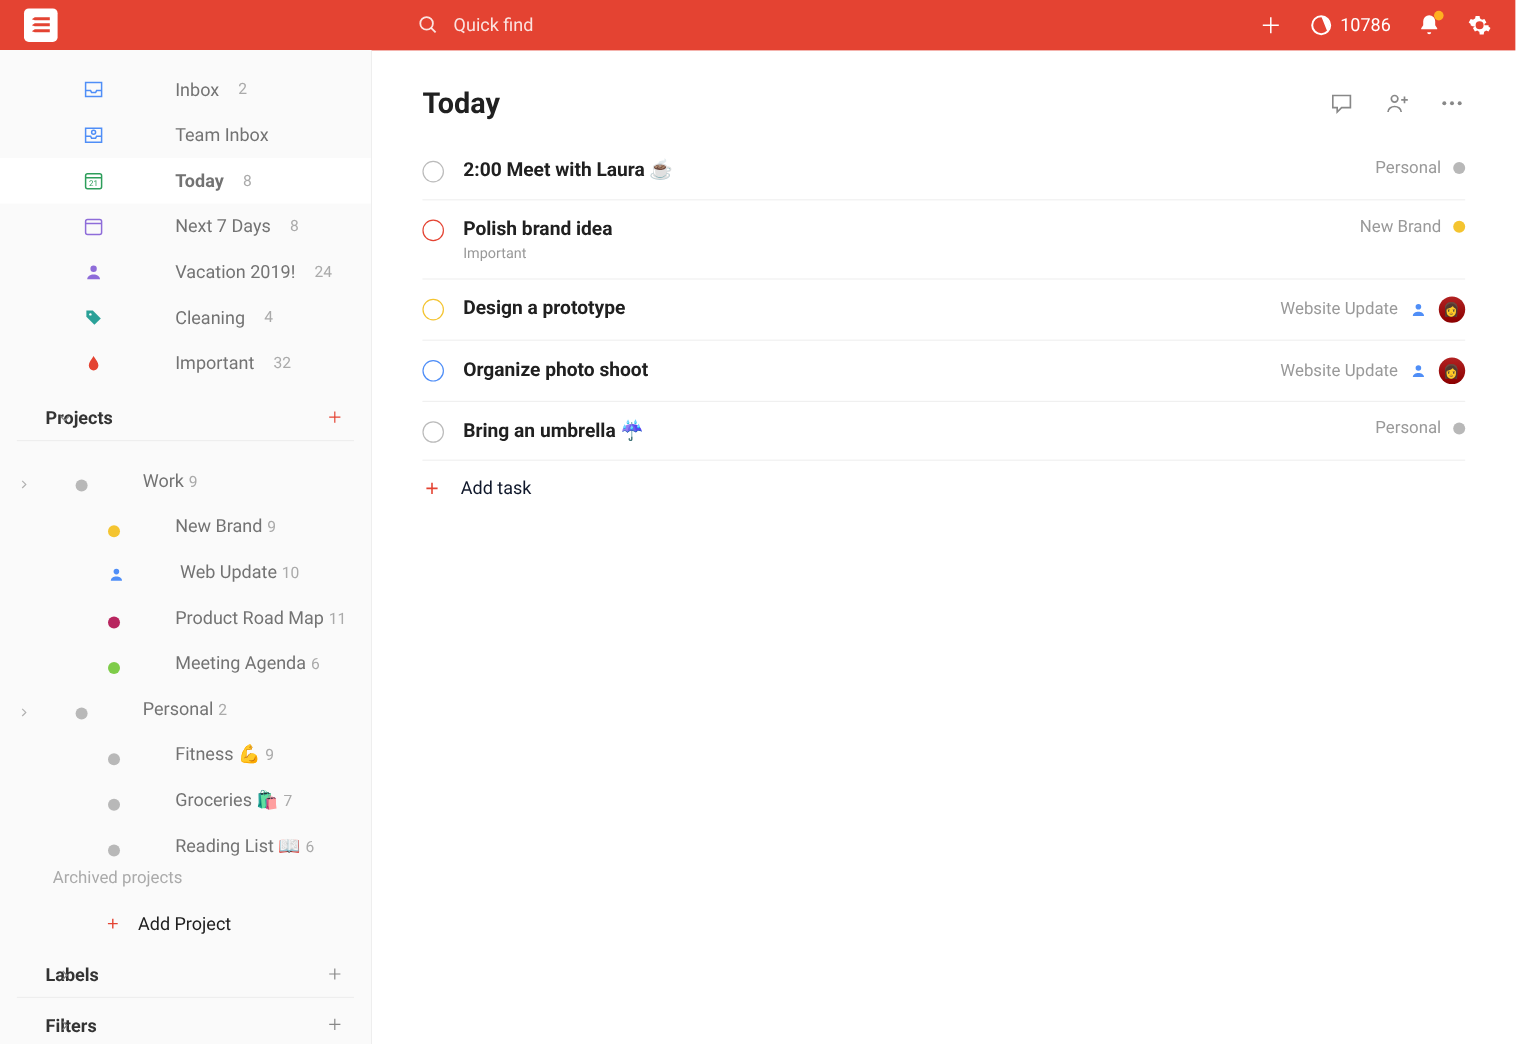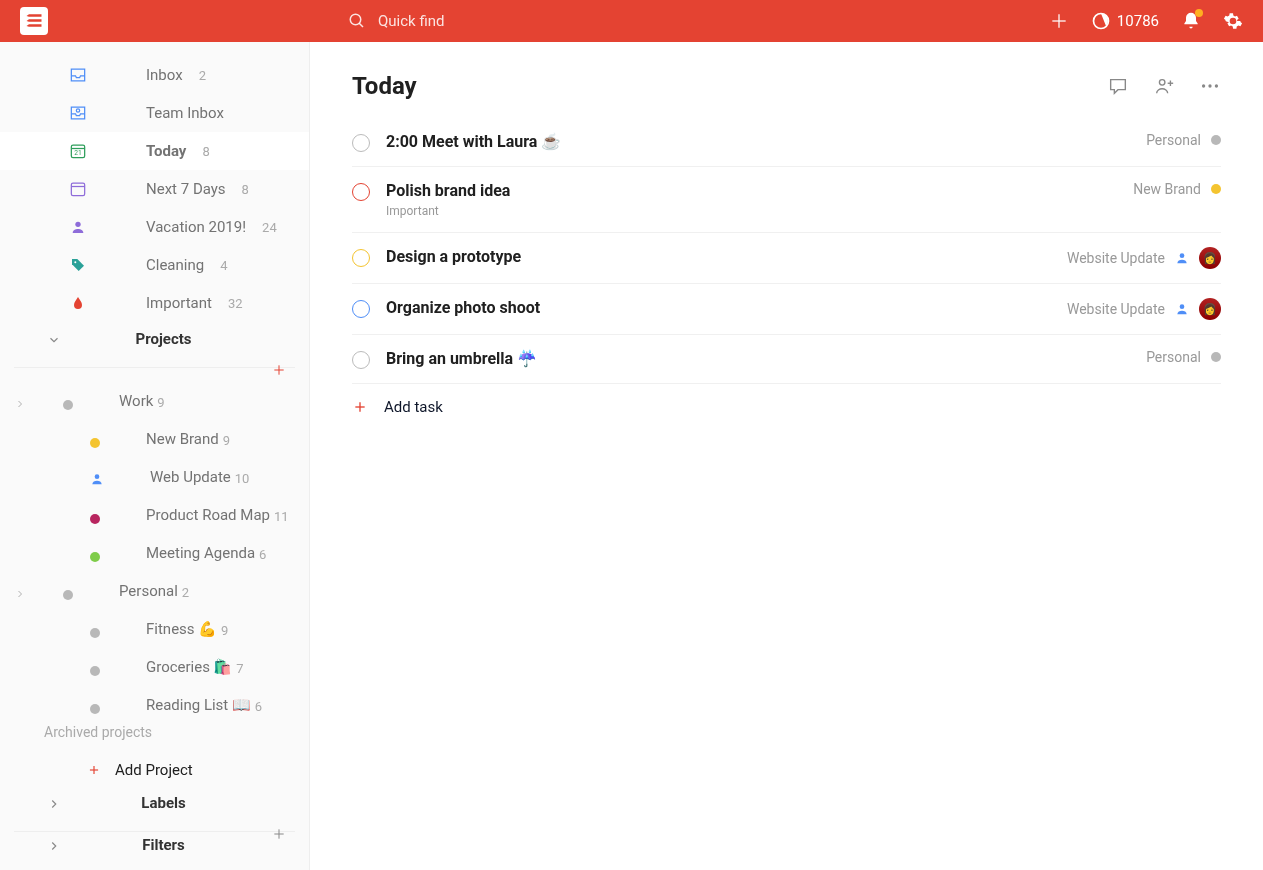--- a/index.html
+++ b/index.html
@@ -15,21 +15,21 @@
 .bell-dot { position:absolute; top:-2px; right:-2px; width:8px; height:8px; background:#ffb020; border-radius:50%; }
 .layout { display:flex; height:calc(100% - 42px); }
 .sidebar { width:310px; background:#fafafa; border-right:1px solid #eee; padding:14px 0 0 0; overflow-y:auto; font-size:15px; }
 .nav-item { display:flex; align-items:center; height:38px; padding:0 20px 0 38px; gap:14px; cursor:pointer; position:relative; }
 .nav-item.active { background:#fff; }
 .nav-item.active .nav-label { font-weight:700; }
 .nav-icon { width:20px; height:20px; display:flex; align-items:center; justify-content:center; flex-shrink:0;margin-left:30px; }
 .nav-label { color:#737373;margin-left:44px; }
 .nav-count { color:#aaa; font-size:13px; margin-left:2px; }
 .section { margin-top:8px; }
-.section-header { display:flex; align-items:center; height:38px; padding:0 20px 0 38px; gap:14px; position:relative; border-bottom:1px solid #eee; margin:0 14px 4px 14px; padding-left:24px; padding-right:6px;flex-direction:column; }
+.section-header { display:flex; align-items:center; height:38px; padding:0 20px 0 38px; gap:14px; position:relative; border-bottom:1px solid #eee; margin:0 14px 4px 14px; padding-left:24px; padding-right:6px; }
 .section-header .nav-icon.chev { position:absolute; left:0px; }
 .section-title { font-weight:700; color:#333; }
 .section-plus { margin-left:auto; color:#e44332; width:18px; height:18px; }
 .proj-item { display:flex; align-items:flex-end; height:38px; padding:0 20px 0 63px; gap:2px; cursor:pointer; position:relative; }
 .proj-item .exp { position:absolute; left:14px; width:14px; color:#b0b0b0; }
 .proj-item.sub { padding-left:90px; }
 .dot { width:10px; height:10px; border-radius:50%; flex-shrink:0; }
 .archived { color:#aaa; font-size:14px; padding:10px 0 10px 44px; }
 .add-project { display:flex; align-items:center; height:40px; padding:0 20px 0 44px; gap:14px; cursor:pointer;margin-left:43px; }
 .add-project .plus { color:#e44332; width:14px; }

